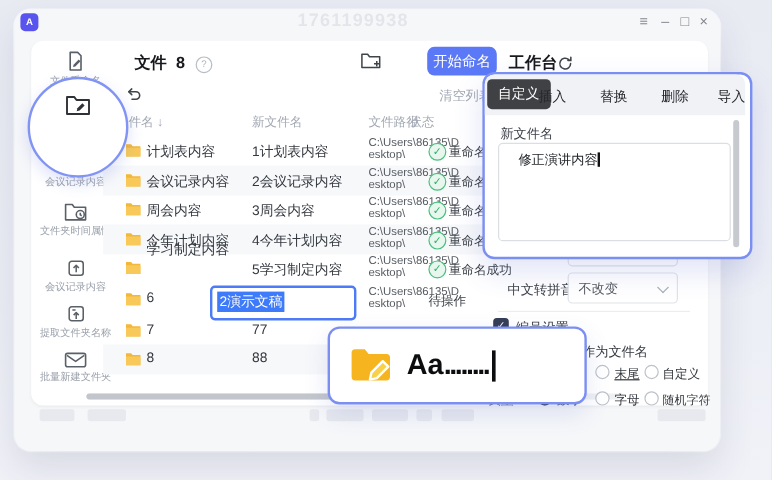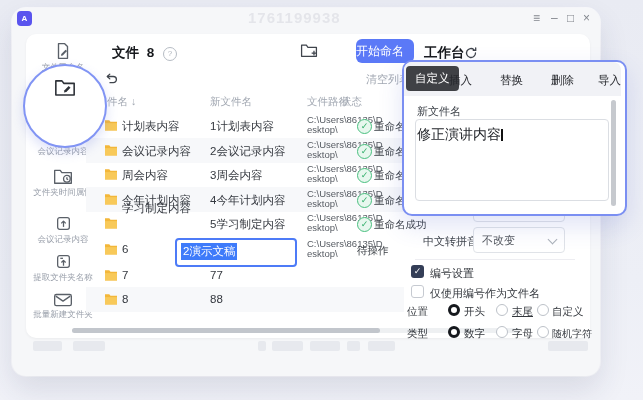--- a/index.html
+++ b/index.html
@@ -20,21 +20,21 @@
   .side-label{width:84px;left:21px;text-align:center;font-size:8.5px;color:#9aa0ab;white-space:nowrap;}
   .side-icon{color:#5a6068;}
   .circle-callout{left:23px;top:64px;width:80px;height:80px;border-radius:50%;background:#fff;
     border:2px solid #8194f4;box-shadow:0 5px 12px rgba(90,110,220,.20);z-index:5;}
   .circle-label{left:2px;top:40px;width:76px;text-align:center;font-size:10.5px;font-weight:bold;color:#191c21;white-space:nowrap;}
   
   .h-title{font-size:13.5px;font-weight:bold;color:#17191d;}
   .help-circle{width:12px;height:12px;border-radius:50%;border:1px solid #b6bcc4;color:#b0b6be;
     font-size:8px;text-align:center;line-height:12px;}
   .btn-primary{left:356px;top:39px;width:58px;height:24px;background:#5b79f7;border-radius:6px;
-    color:#fff;font-size:12px;text-align:left;line-height:24px;cursor:pointer;}
+    color:#fff;font-size:12px;text-align:center;line-height:24px;cursor:pointer;}
   .muted-link{font-size:11px;color:#a2a8b2;cursor:pointer;}
   
   .th{font-size:10.5px;color:#a2a8b2;white-space:nowrap;}
   .zebra{left:86px;width:318px;background:#f7f8fa;}
   .cell-name{font-size:11.5px;color:#34383f;white-space:nowrap;}
   .cell-path{font-size:9.5px;color:#565b62;line-height:10px;white-space:nowrap;}
   .st-ok{width:13px;height:13px;border-radius:50%;background:#e7f7ee;border:1px solid #49c07f;
     color:#2fae68;font-size:9px;line-height:13px;text-align:center;}
   .st-txt{font-size:10.5px;color:#3a3f45;white-space:nowrap;}
   .edit-box{left:175px;width:118px;height:25px;background:#fff;border:2px solid #4d7bf7;border-radius:4px;z-index:3;}
@@ -45,21 +45,21 @@
   .skel{top:341px;height:10px;border-radius:2px;background:#e7e9ee;}
   
   .panel{left:402px;top:60px;width:221px;height:152px;background:#fff;border:2px solid #7b8ff2;
     border-radius:10px;box-shadow:0 10px 24px rgba(70,90,200,.16);z-index:6;}
   .tabstrip{left:404px;top:62px;width:217px;height:34px;background:#f1f2f6;border-radius:8px 8px 0 0;z-index:7;}
   .tab-chip{left:406px;top:66px;padding:5px 9px;background:#3f4145;color:#fff;font-size:11.5px;
     border-radius:4px;z-index:8;cursor:pointer;white-space:nowrap;}
   .tab{top:73px;font-size:11.5px;color:#26282d;z-index:8;cursor:pointer;white-space:nowrap;}
   .panel-label{font-size:11px;color:#3e434a;z-index:8;white-space:nowrap;}
   .textarea{left:415px;top:119px;width:194px;height:82px;border:1px solid #dbdee3;border-radius:4px;
-    background:#fff;z-index:7;font-size:14px;color:#23262b;padding:6px 1px;box-sizing:border-box;}
+    background:#fff;z-index:7;font-size:11px;color:#23262b;padding:6px 16px;box-sizing:border-box;}
   .vscroll{left:611px;top:100px;width:5px;height:106px;background:#c6c9ce;border-radius:3px;z-index:8;cursor:pointer;}
   .caret-bar{display:inline-block;width:1.5px;height:12px;background:#111;vertical-align:-2px;}
   .drop{width:90px;height:24px;border:1px solid #e0e3e8;border-radius:4px;background:#fff;z-index:2;}
   .drop-txt{position:absolute;left:8px;top:5px;font-size:11px;color:#55595f;white-space:nowrap;}
   .chev{position:absolute;right:8px;top:8px;width:6px;height:6px;border-right:1.2px solid #aab0b8;
     border-bottom:1.2px solid #aab0b8;transform:rotate(45deg);}
   .opt-label{font-size:10.5px;color:#33373d;white-space:nowrap;}
   .cb{width:13px;height:13px;border-radius:3px;box-sizing:border-box;cursor:pointer;}
   .cb.on{background:#343e57;color:#fff;font-size:9px;line-height:13px;text-align:center;}
   .cb.off{background:#fff;border:1px solid #c6cad1;}
@@ -355,20 +355,31 @@
   <div class="abs tab" style="left:449px;">插入</div>
   <div class="abs tab" style="left:500px;">替换</div>
   <div class="abs tab" style="left:551px;">删除</div>
   <div class="abs tab" style="left:598px;">导入</div>
   <div class="abs panel-label" style="left:417px;top:104px;z-index:8;">新文件名</div>
   <div class="abs textarea">
     <span>修正演讲内容</span><span class="caret-bar"></span>
   </div>
   <div class="abs vscroll"></div>
 
+  <div class="abs aa-box">
+    <span style="margin-right:12px;">
+      <svg width="36" height="31" viewBox="0 0 36 31">
+        <path d="M2 5a3 3 0 0 1 3-3h8l3.2 4H31a3 3 0 0 1 3 3v16a3 3 0 0 1-3 3H5a3 3 0 0 1-3-3z" fill="#f6b51e"></path>
+        <path d="M18.5 21.5l9.5-9.5 4.6 4.6-9.5 9.5-5.8 1.2z" fill="#f9d04a" stroke="#ffffff" stroke-width="2" stroke-linejoin="round"></path>
+      </svg>
+    </span>
+    <span class="aa-text">Aa</span>
+    <span class="aa-dots">........</span>
+    <span class="aa-caret"></span>
+  </div>
 
   <div class="abs skel" style="left:33px;width:29px;"></div>
   <div class="abs skel" style="left:73px;width:32px;"></div>
   <div class="abs skel" style="left:258px;width:8px;"></div>
   <div class="abs skel" style="left:272px;width:31px;"></div>
   <div class="abs skel" style="left:310px;width:30px;"></div>
   <div class="abs skel" style="left:347px;width:13px;"></div>
   <div class="abs skel" style="left:368px;width:27px;"></div>
   <div class="abs skel" style="left:548px;width:40px;"></div>
 

